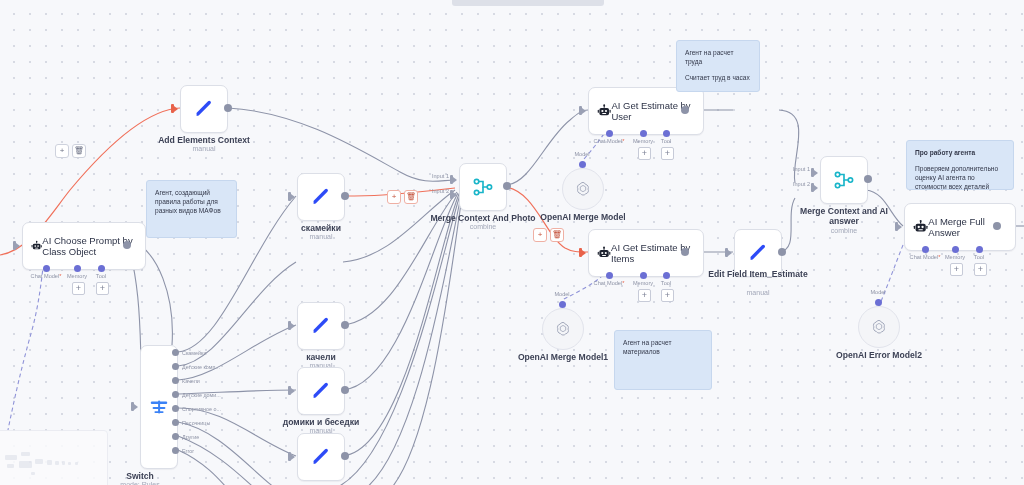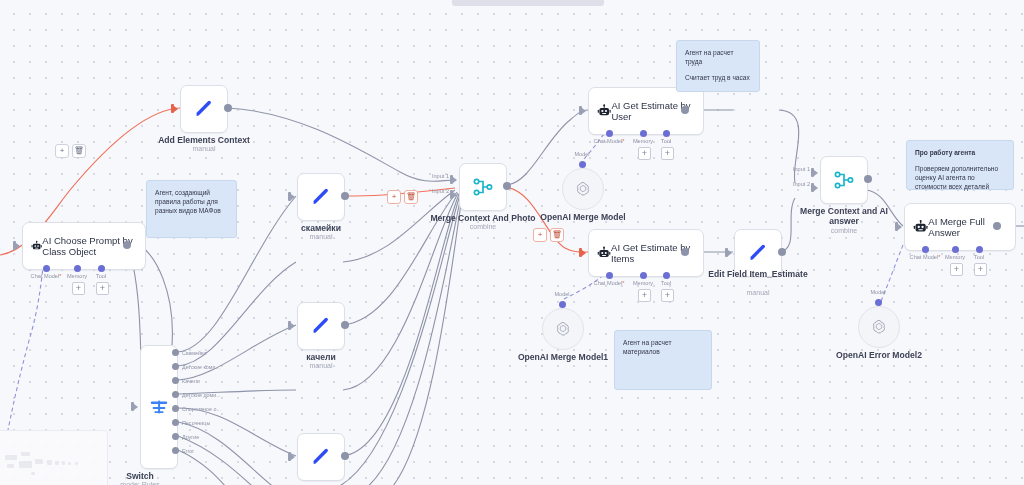--- a/index.html
+++ b/index.html
@@ -274,20 +274,34 @@
     </div>
     <div class="inport" style="left:-9px;top:18px;">
         <i></i>
         <b></b>
       </div>
     <div class="outdot" style="left:44px;top:19px;"></div>
     <div class="nlabel" style="top:50px;">качели</div>
     <div class="nsub" style="top:60px;">manual</div>
   </div>
 
+  <div class="node" style="left:297px;top:367px;">
+    <div class="sq">
+      <svg width="22" height="22" viewBox="0 0 24 24">
+          <path d="M4 19.5 L6.2 19 L19 6.2 A1.8 1.8 0 0 0 16.4 3.6 L3.8 16.3 Z" fill="#2d4bf7"></path>
+        </svg>
+    </div>
+    <div class="inport" style="left:-9px;top:18px;">
+        <i></i>
+        <b></b>
+      </div>
+    <div class="outdot" style="left:44px;top:19px;"></div>
+    <div class="nlabel" style="top:50px;">домики и беседки</div>
+    <div class="nsub" style="top:60px;">manual</div>
+  </div>
 
   <div class="node" style="left:297px;top:433px;">
     <div class="sq">
       <svg width="22" height="22" viewBox="0 0 24 24">
           <path d="M4 19.5 L6.2 19 L19 6.2 A1.8 1.8 0 0 0 16.4 3.6 L3.8 16.3 Z" fill="#2d4bf7"></path>
         </svg>
     </div>
     <div class="inport" style="left:-9px;top:18px;">
         <i></i>
         <b></b>

